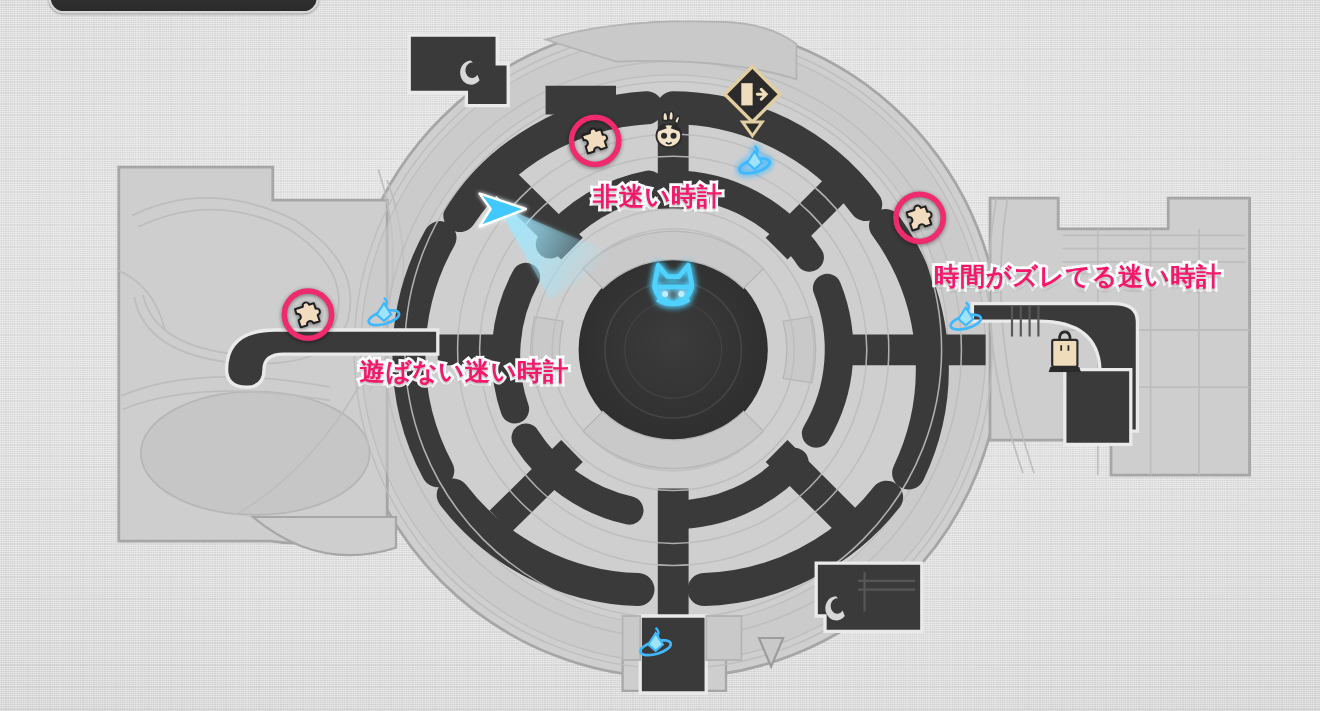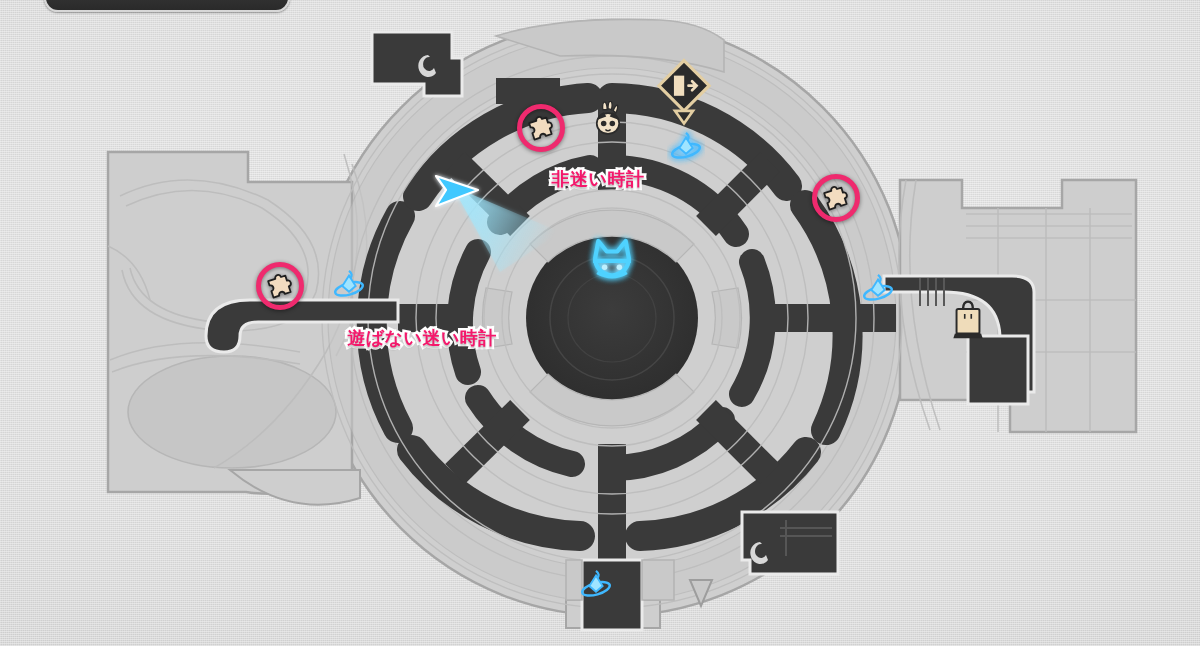--- a/index.html
+++ b/index.html
@@ -39,21 +39,21 @@
     border:5px solid #ef2a6e;
     box-sizing:border-box;
     display:flex;align-items:center;justify-content:center;
     filter:drop-shadow(0 1px 2px rgba(0,0,0,.45));
   }
   .puzzle{width:30px;height:30px;}
   .label{
     position:absolute;transform:translate(-50%,-50%);
     white-space:nowrap;
     font-weight:700;
-    font-size:18px;
+    font-size:23px;
     letter-spacing:.5px;
     color:#f4186b;
     -webkit-text-stroke:5px #ffffff;
     paint-order:stroke fill;
     text-shadow:
       0 2px 2px rgba(0,0,0,.28);
   }
   .label i{font-style:normal;}
   .tp{width:38px;height:38px;position:absolute;transform:translate(-50%,-50%);}
   .icon{position:absolute;transform:translate(-50%,-50%);}
@@ -320,14 +320,15 @@
     <div class="ring">
       <svg class="puzzle" viewBox="0 0 40 40">
         <g transform="rotate(-18 20 20)">
           <path d="M7 9 h10 a4 4 0 0 1 8 0 h6 v7 a4 4 0 0 1 0 8 v8 h-8 a4 4 0 0 0 -8 0 h-8 v-9 a4 4 0 0 0 0 -8 Z" fill="#f2dcc0" stroke="#1f1f1f" stroke-width="2.4" stroke-linejoin="round"></path>
         </g>
       </svg>
     </div>
   </div>
 
   <div class="label" style="left:598px;top:179px;"><i>非迷い時計</i></div>
+  <div class="label" style="left:980px;top:252px;"><i>時間がズレてる迷い時計</i></div>
   <div class="label" style="left:374px;top:338px;margin-left:48px;"><i>遊ばない迷い時計</i></div>
 </div>
 
 </body></html>

